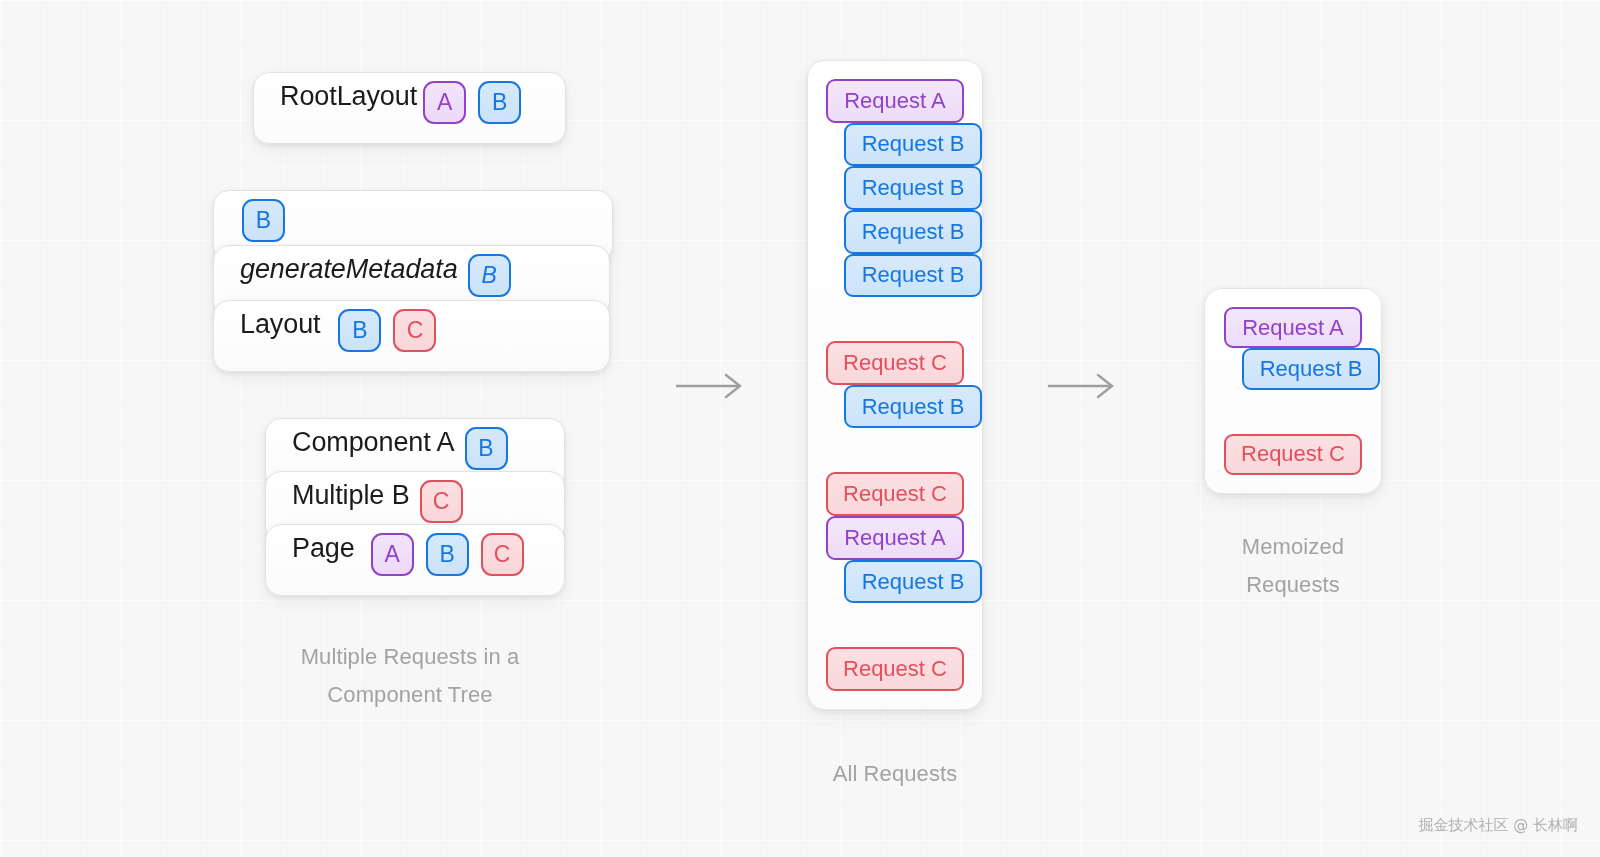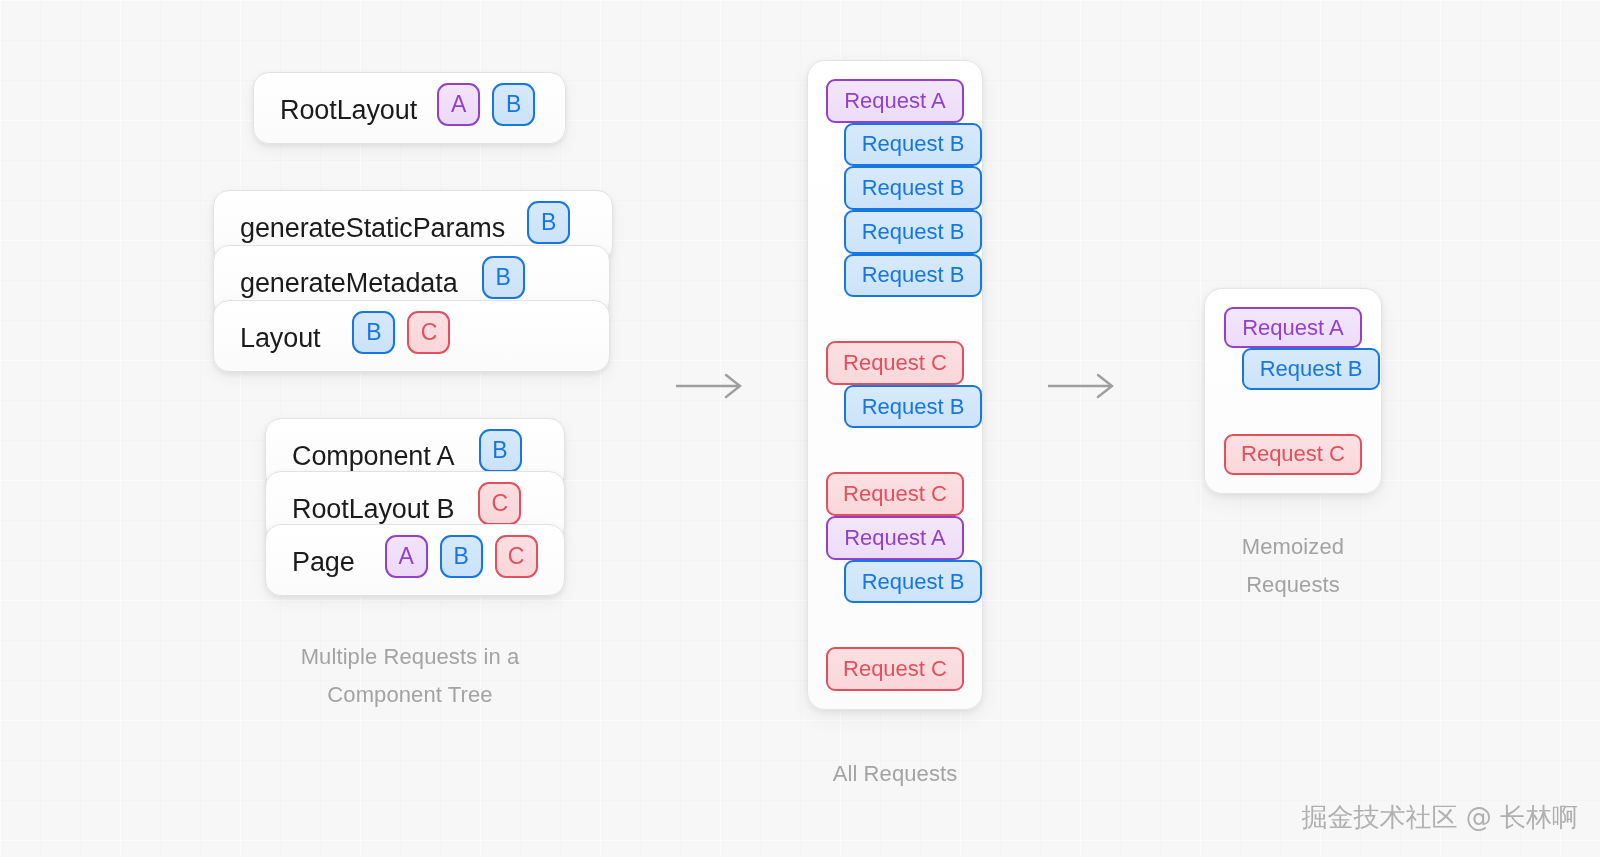--- a/index.html
+++ b/index.html
@@ -28,23 +28,23 @@
   }
 
   
   .card {
     position:absolute;
     background:linear-gradient(180deg,#ffffff 0%,#fbfbfb 100%);
     border:1px solid #e2e2e2;
     border-radius:16px;
     box-shadow:0 2px 5px rgba(0,0,0,0.07), 0 6px 16px rgba(0,0,0,0.05);
     display:flex;
-    align-items:flex-end;
-    padding:17px 26px;
-    gap:20px;
+    align-items:flex-start;
+    padding:8px 26px;
+    gap:6px;
   }
   .card-label {
     font-size:27px;
     color:#1b1b1b;
     white-space:nowrap;
     letter-spacing:-0.1px;
   }
   .badges { display:flex; gap:12px; align-items:center; }
 
   
@@ -92,47 +92,46 @@
     line-height:1.72;
     letter-spacing:0.1px;
   }
 
   
   .arrow { position:absolute; }
 
   
   .watermark {
     position:absolute;
-    font-size:26px;
+    font-size:15px;
     color:#b0b0b0;
     white-space:nowrap;
     font-family:"DejaVu Sans", sans-serif;
   }
 </style>
 </head>
 <body>
 
 <div id="stage">
 
   <div class="card" style="left:253px; top:72px; width:313px; height:72px; z-index:5;">
     <span class="card-label">RootLayout</span>
     <span class="badges">
       <span class="badge a">A</span>
       <span class="badge b">B</span>
     </span>
   </div>
 
   <div class="card" style="left:213px; top:190px; width:400px; height:72px; z-index:1; padding-right:0;">
-    <span class="card-label">generateStaticParams</span>
     <span class="badges" style="margin-left:2px;">
       <span class="badge b">B</span>
     </span>
   </div>
 
-  <div class="card" style="left:213px; top:245px; width:397px; height:72px; z-index:2; padding-right:0;">
+  <div class="card" style="left:213px; top:245px; width:397px; height:72px; z-index:2; padding-right:0;font-style:italic;">
     <span class="card-label">generateMetadata</span>
     <span class="badges" style="margin-left:4px;">
       <span class="badge b">B</span>
     </span>
   </div>
 
   <div class="card" style="left:213px; top:300px; width:397px; height:72px; z-index:3;">
     <span class="card-label">Layout</span>
     <span class="badges" style="margin-left:12px;">
       <span class="badge b">B</span>
@@ -141,21 +140,21 @@
   </div>
 
   <div class="card" style="left:265px; top:418px; width:300px; height:72px; z-index:1; padding-right:0;">
     <span class="card-label">Component A</span>
     <span class="badges" style="margin-left:4px;">
       <span class="badge b">B</span>
     </span>
   </div>
 
   <div class="card" style="left:265px; top:471px; width:300px; height:72px; z-index:2; padding-right:0;">
-    <span class="card-label">RootLayout B</span>
+    <span class="card-label">Multiple B</span>
     <span class="badges" style="margin-left:4px;">
       <span class="badge c">C</span>
     </span>
   </div>
 
   <div class="card" style="left:265px; top:524px; width:300px; height:72px; z-index:3;">
     <span class="card-label">Page</span>
     <span class="badges" style="margin-left:10px;">
       <span class="badge a">A</span>
       <span class="badge b">B</span>

